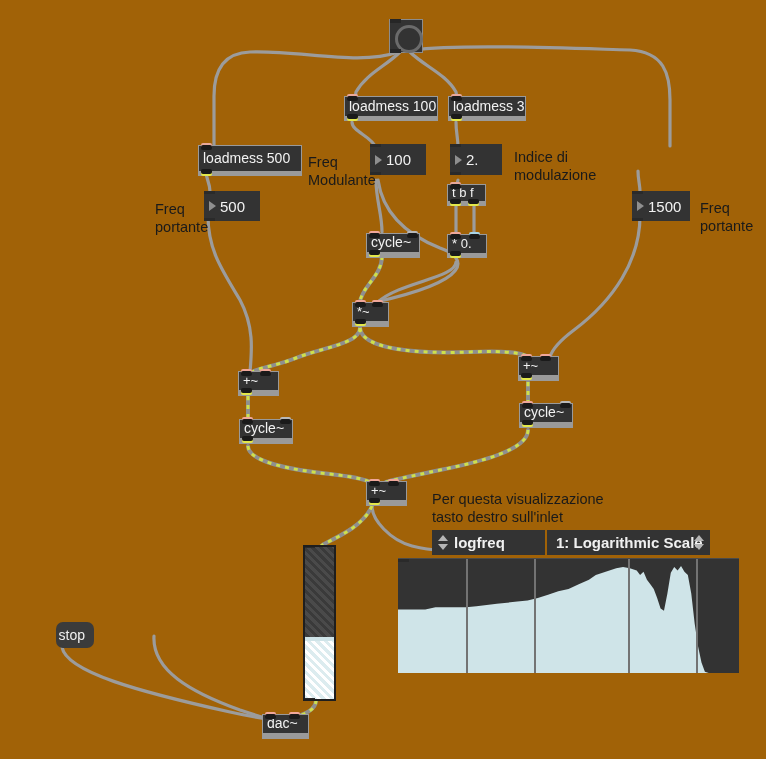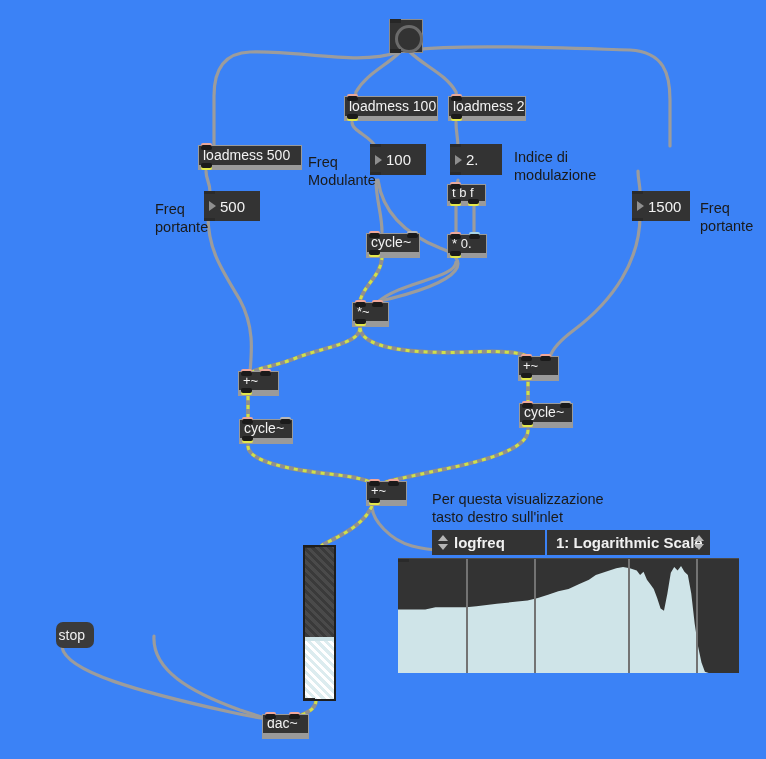--- a/index.html
+++ b/index.html
@@ -9,21 +9,21 @@
   body {
     width: 766px; height: 759px;
     position: relative;
     overflow: hidden;
     font-family: "Liberation Sans", sans-serif;
   }
   #canvas {
     position: absolute;
     left: 0; top: 0;
     width: 766px; height: 759px;
-    background: #3b82f6;
+    background: #a16207;
   }
   
   #cords {
     position: absolute;
     left: 0; top: 0;
     width: 766px; height: 759px;
     pointer-events: none;
   }
   
   .obj {
@@ -314,25 +314,25 @@
   </div>
 
   <div class="obj" style="left:344px; top:96px; width:94px; height:25px;">
     <span class="inlet" style="left:2px;"></span>
     <span class="lbl">loadmess 100</span>
     <span class="outlet" style="left:2px;"></span>
   </div>
 
   <div class="obj" style="left:448px; top:96px; width:78px; height:25px;">
     <span class="inlet" style="left:2px;"></span>
-    <span class="lbl">loadmess 2</span>
-    <span class="outlet" style="left:2px;"></span>
-  </div>
-
-  <div class="obj" style="left:198px; top:145px; width:104px; height:25px;">
+    <span class="lbl">loadmess 3</span>
+    <span class="outlet" style="left:2px;"></span>
+  </div>
+
+  <div class="obj" style="left:198px; top:145px; width:104px; height:31px;">
     <span class="inlet" style="left:2px;"></span>
     <span class="lbl">loadmess 500</span>
     <span class="outlet" style="left:2px;"></span>
   </div>
 
 
   <div class="numbox" style="left:370px; top:144px; width:56px; height:31px;">
     <span class="nin"></span>
     <span>100</span>
     <span class="nout"></span>

